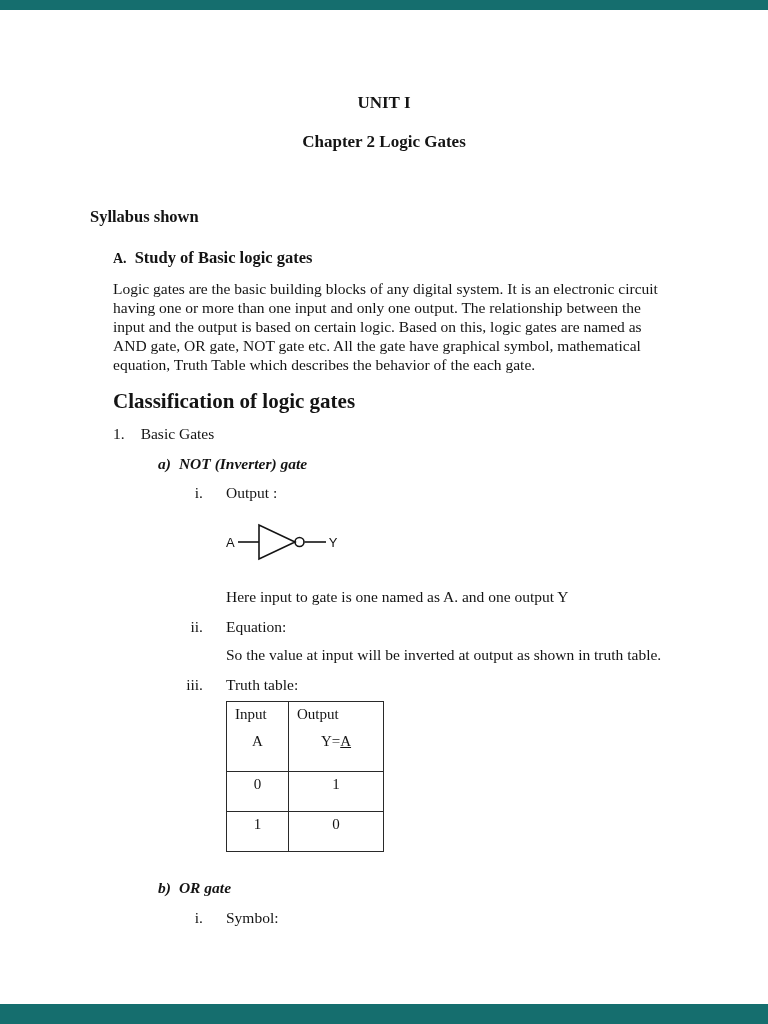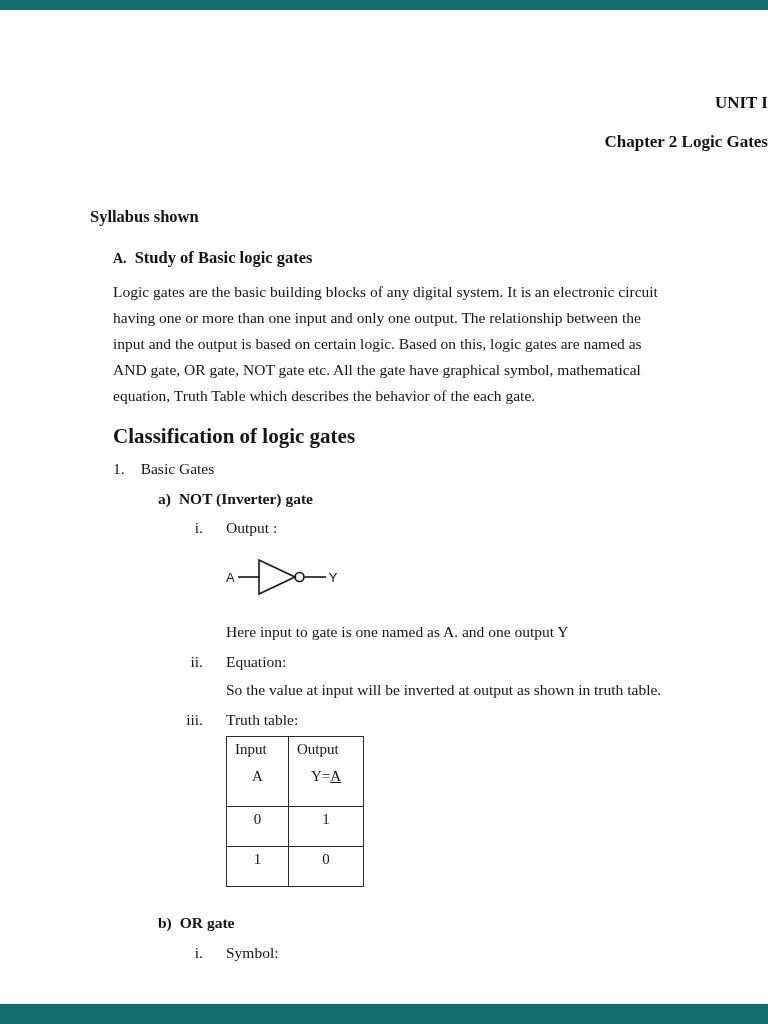--- a/index.html
+++ b/index.html
@@ -23,48 +23,48 @@
   .content {
     position: absolute;
     top: 10px;
     left: 0;
     width: 768px;
     font-size: 15.5px;
     line-height: 1.32;
   }
 
   .center-title {
-    text-align: right;
+    text-align: center;
     font-weight: bold;
     font-size: 17px;
   }
   .t-unit { margin-top: 82px; }
   .t-chapter { margin-top: 17px; }
 
   .h-syllabus {
     margin: 52px 0 0 90px;
     font-weight: bold;
     font-size: 16.5px;
   }
 
   .row-section-a { margin: 19px 0 0 113px; font-weight: bold; }
   .row-section-a .sec-label { font-size: 14px; margin-right: 8px; }
   .row-section-a .sec-title { font-size: 16.5px; }
 
   .para {
     margin: 11px 90px 0 113px;
     width: 548px;
-    line-height: 26px;
+    line-height: 19px;
     text-align: left;
   }
 
   .h-classification { margin: 14px 0 0 113px; font-weight: bold; font-size: 21px; }
   .h-basic-gates    { margin: 8px 0 0 113px;  font-weight: normal; font-size: 15.5px; }
   .h-basic-gates .num { margin-right: 16px; }
-  .h-gate { margin: 9px 4px 0 158px; font-weight: bold; font-size: 15.5px; }
+  .h-gate { margin: 9px 4px 0 158px; font-weight: bold; font-size: 15.5px; font-style: italic; }
   .h-gate .gl { margin-right: 8px; }
 
   .roman-row { margin: 9px 0 0 163px; display: flex; }
   .roman-row .numeral { width: 40px; text-align: right; flex: none; }
   .roman-row .rlabel  { margin-left: 23px; }
 
   .gate-symbol {
     margin: 16px 0 0 226px;
     display: flex;
     align-items: center;
@@ -82,21 +82,21 @@
     margin: 6px 0 0 226px;
     border-collapse: collapse;
   }
   table.truth td {
     border: 1px solid #2a2a2a;
     font-size: 15px;
     vertical-align: top;
     padding: 3px 6px 16px 6px;
   }
   td.c-in  { width: 62px; }
-  td.c-out { width: 75px; }
+  td.c-out { width: 95px; }
   tr.hdr td { height: 70px; }
   tr.datarow td { height: 40px; text-align: center; }
   .hdr-line1 { text-align: left; padding-left: 2px; }
   .hdr-line2 { text-align: center; margin-top: 7px; }
 
   .or-gate-heading { margin-top: 26px; }
 </style>
 </head>
 <body>
 

